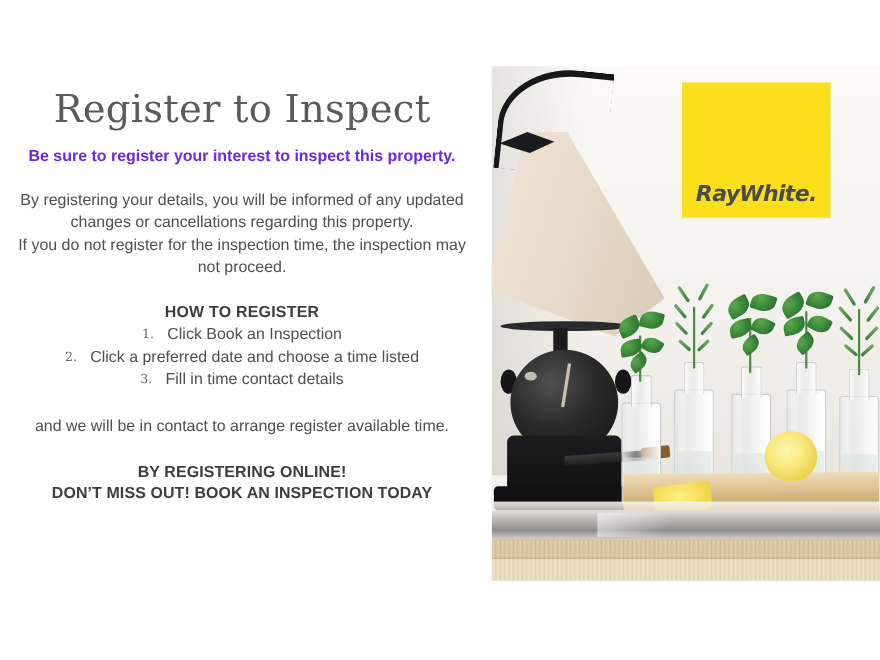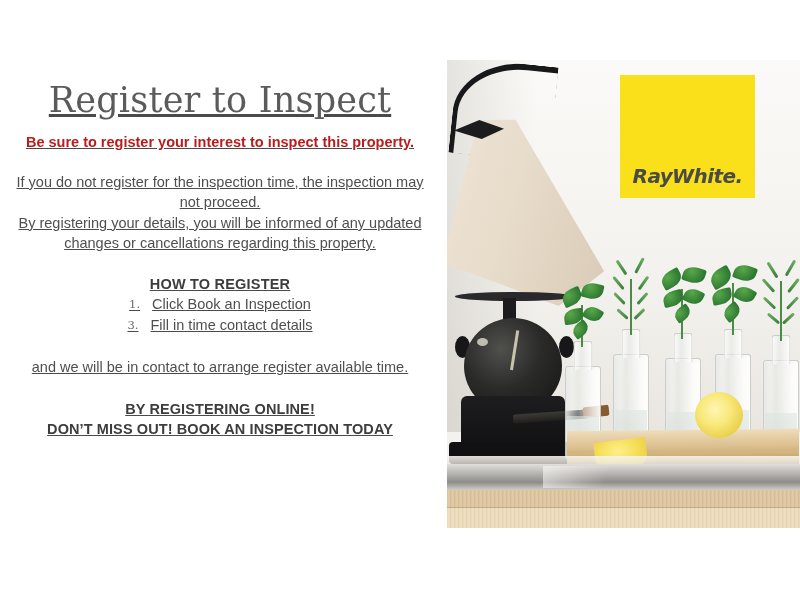--- a/index.html
+++ b/index.html
@@ -23,39 +23,38 @@
   }
 
   
   .text-col {
     position: absolute;
     left: 0px;
     top: 82px;
     width: 440px;
     text-align: center;
     color: #4a4a4a;
-    text-decoration: underline;
   }
 
   .page-title {
     font-family: "DejaVu Serif", "Liberation Serif", serif;
     font-size: 35px;
     font-weight: 400;
     letter-spacing: 0.2px;
     color: #5b5b5b;
     line-height: 1.05;
     margin: 0 0 14px 0;
     padding: 0 20px;
   }
 
   .lead-bold {
     font-family: "Liberation Sans", sans-serif;
     font-size: 14.5px;
     font-weight: bold;
-    color: #b91c1c;
+    color: #6d28d9;
     line-height: 1.3;
     margin: 0 0 20px 0;
     padding: 0 14px;
   }
 
   .para {
     font-family: "Liberation Sans", sans-serif;
     font-size: 14.5px;
     font-weight: 400;
     color: #4f4f4f;
@@ -391,31 +390,34 @@
 <body>
 
 <div class="slide">
 
   <div class="text-col">
 
     <h1 class="page-title">Register to Inspect</h1>
 
     <p class="lead-bold">Be sure to register your interest to inspect this property.</p>
 
+    <p class="para">By registering your details, you will be informed of any updated changes or cancellations regarding this property.</p>
+
     <p class="para">If you do not register for the inspection time, the inspection may not proceed.</p>
-
-    <p class="para">By registering your details, you will be informed of any updated changes or cancellations regarding this property.</p>
 
     <div class="spacer-md"></div>
 
     <p class="section-head">HOW TO REGISTER</p>
 
     <ol class="steps">
       <li>
         <span class="step-num">1.</span><span>Click Book an Inspection</span>
+      </li>
+      <li>
+        <span class="step-num">2.</span><span>Click a preferred date and choose a time listed</span>
       </li>
       <li>
         <span class="step-num">3.</span><span>Fill in time contact details</span>
       </li>
     </ol>
 
     <div class="spacer-md"></div>
 
     <p class="para">and we will be in contact to arrange register available time.</p>
 

